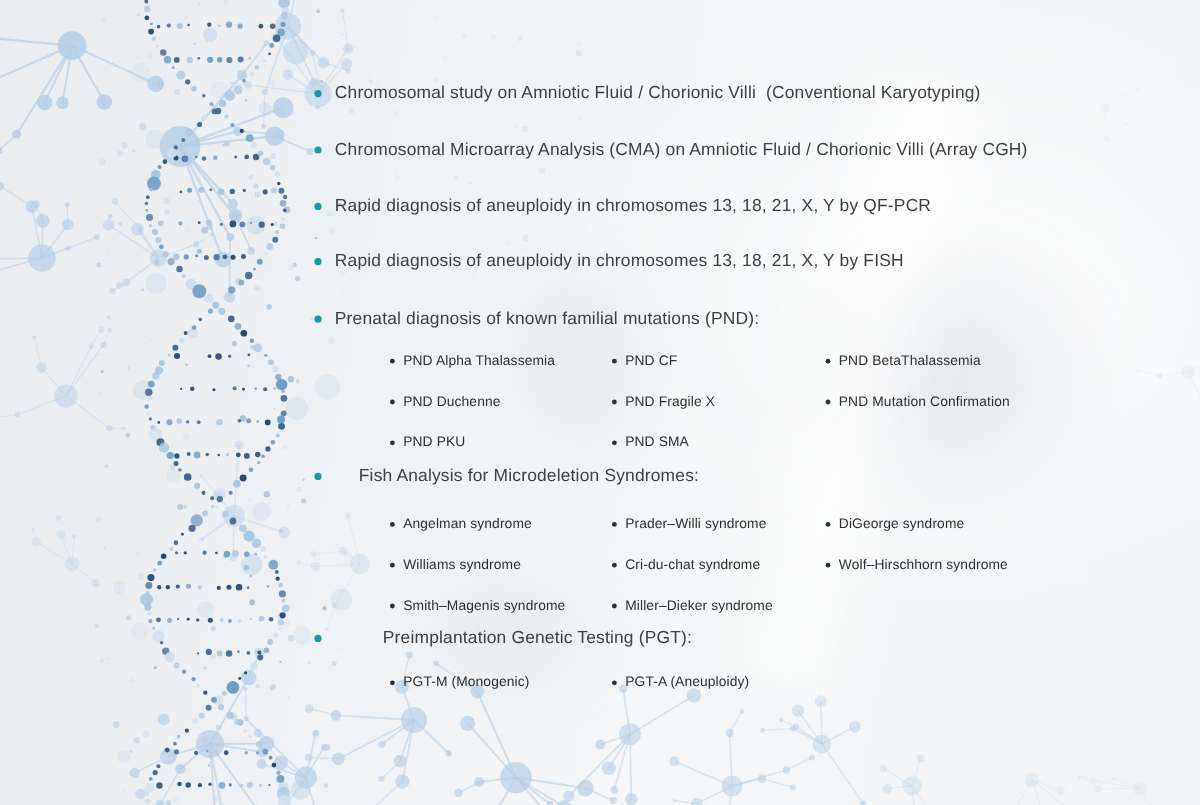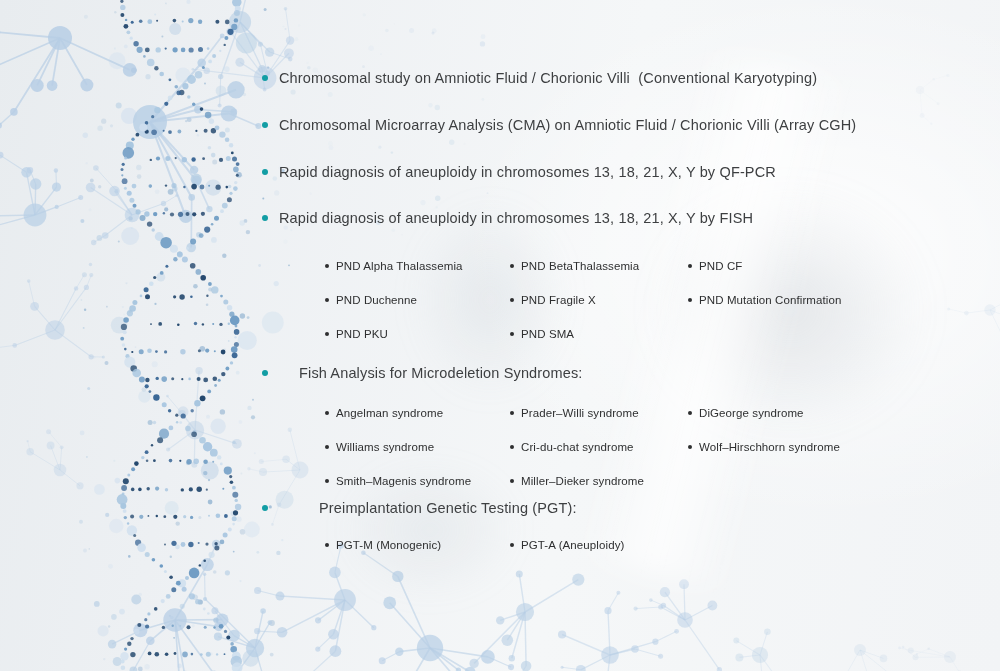--- a/index.html
+++ b/index.html
@@ -1059,32 +1059,36 @@
           <span class="main-label">Chromosomal Microarray Analysis (CMA) on Amniotic Fluid / Chorionic Villi (Array CGH)</span>
         </div>
         <div class="main-item" style="margin-bottom: 26px;">
           <span class="main-bullet" style="background: rgb(18, 157, 164);"></span>
           <span class="main-label">Rapid diagnosis of aneuploidy in chromosomes 13, 18, 21, X, Y by QF-PCR</span>
         </div>
         <div class="main-item" style="margin-bottom: 28px;">
           <span class="main-bullet" style="background: rgb(18, 157, 164);"></span>
           <span class="main-label">Rapid diagnosis of aneuploidy in chromosomes 13, 18, 21, X, Y by FISH</span>
         </div>
-        <div class="subgrid" style="margin-bottom: 19px;">
+        <div class="main-item" style="margin-bottom: 15px;">
+          <span class="main-bullet" style="background: rgb(18, 157, 164);"></span>
+          <span class="main-label">Prenatal diagnosis of known familial mutations (PND):</span>
+        </div>
+        <div class="subgrid" style="margin-bottom: 8px;">
           <div class="sub-item">
             <span class="sub-bullet"></span>
             <span class="sub-label">PND Alpha Thalassemia</span>
           </div>
           <div class="sub-item">
             <span class="sub-bullet"></span>
+            <span class="sub-label">PND CF</span>
+          </div>
+          <div class="sub-item">
+            <span class="sub-bullet"></span>
             <span class="sub-label">PND BetaThalassemia</span>
-          </div>
-          <div class="sub-item">
-            <span class="sub-bullet"></span>
-            <span class="sub-label">PND CF</span>
           </div>
           <div class="sub-item">
             <span class="sub-bullet"></span>
             <span class="sub-label">PND Duchenne</span>
           </div>
           <div class="sub-item">
             <span class="sub-bullet"></span>
             <span class="sub-label">PND Fragile X</span>
           </div>
           <div class="sub-item">

